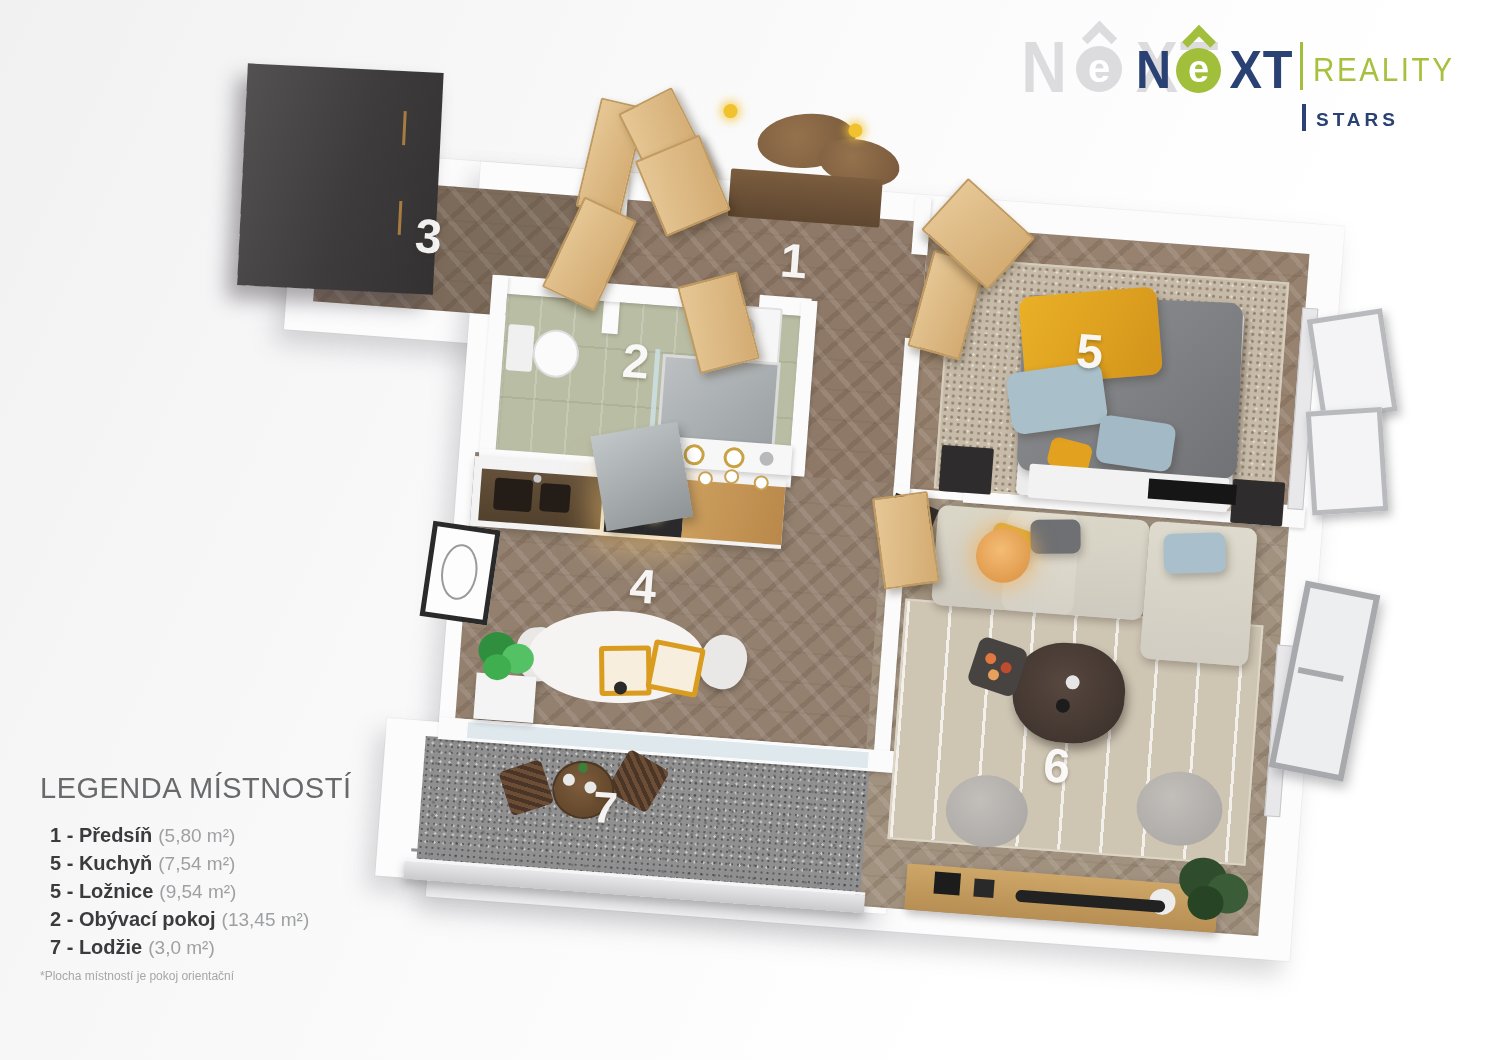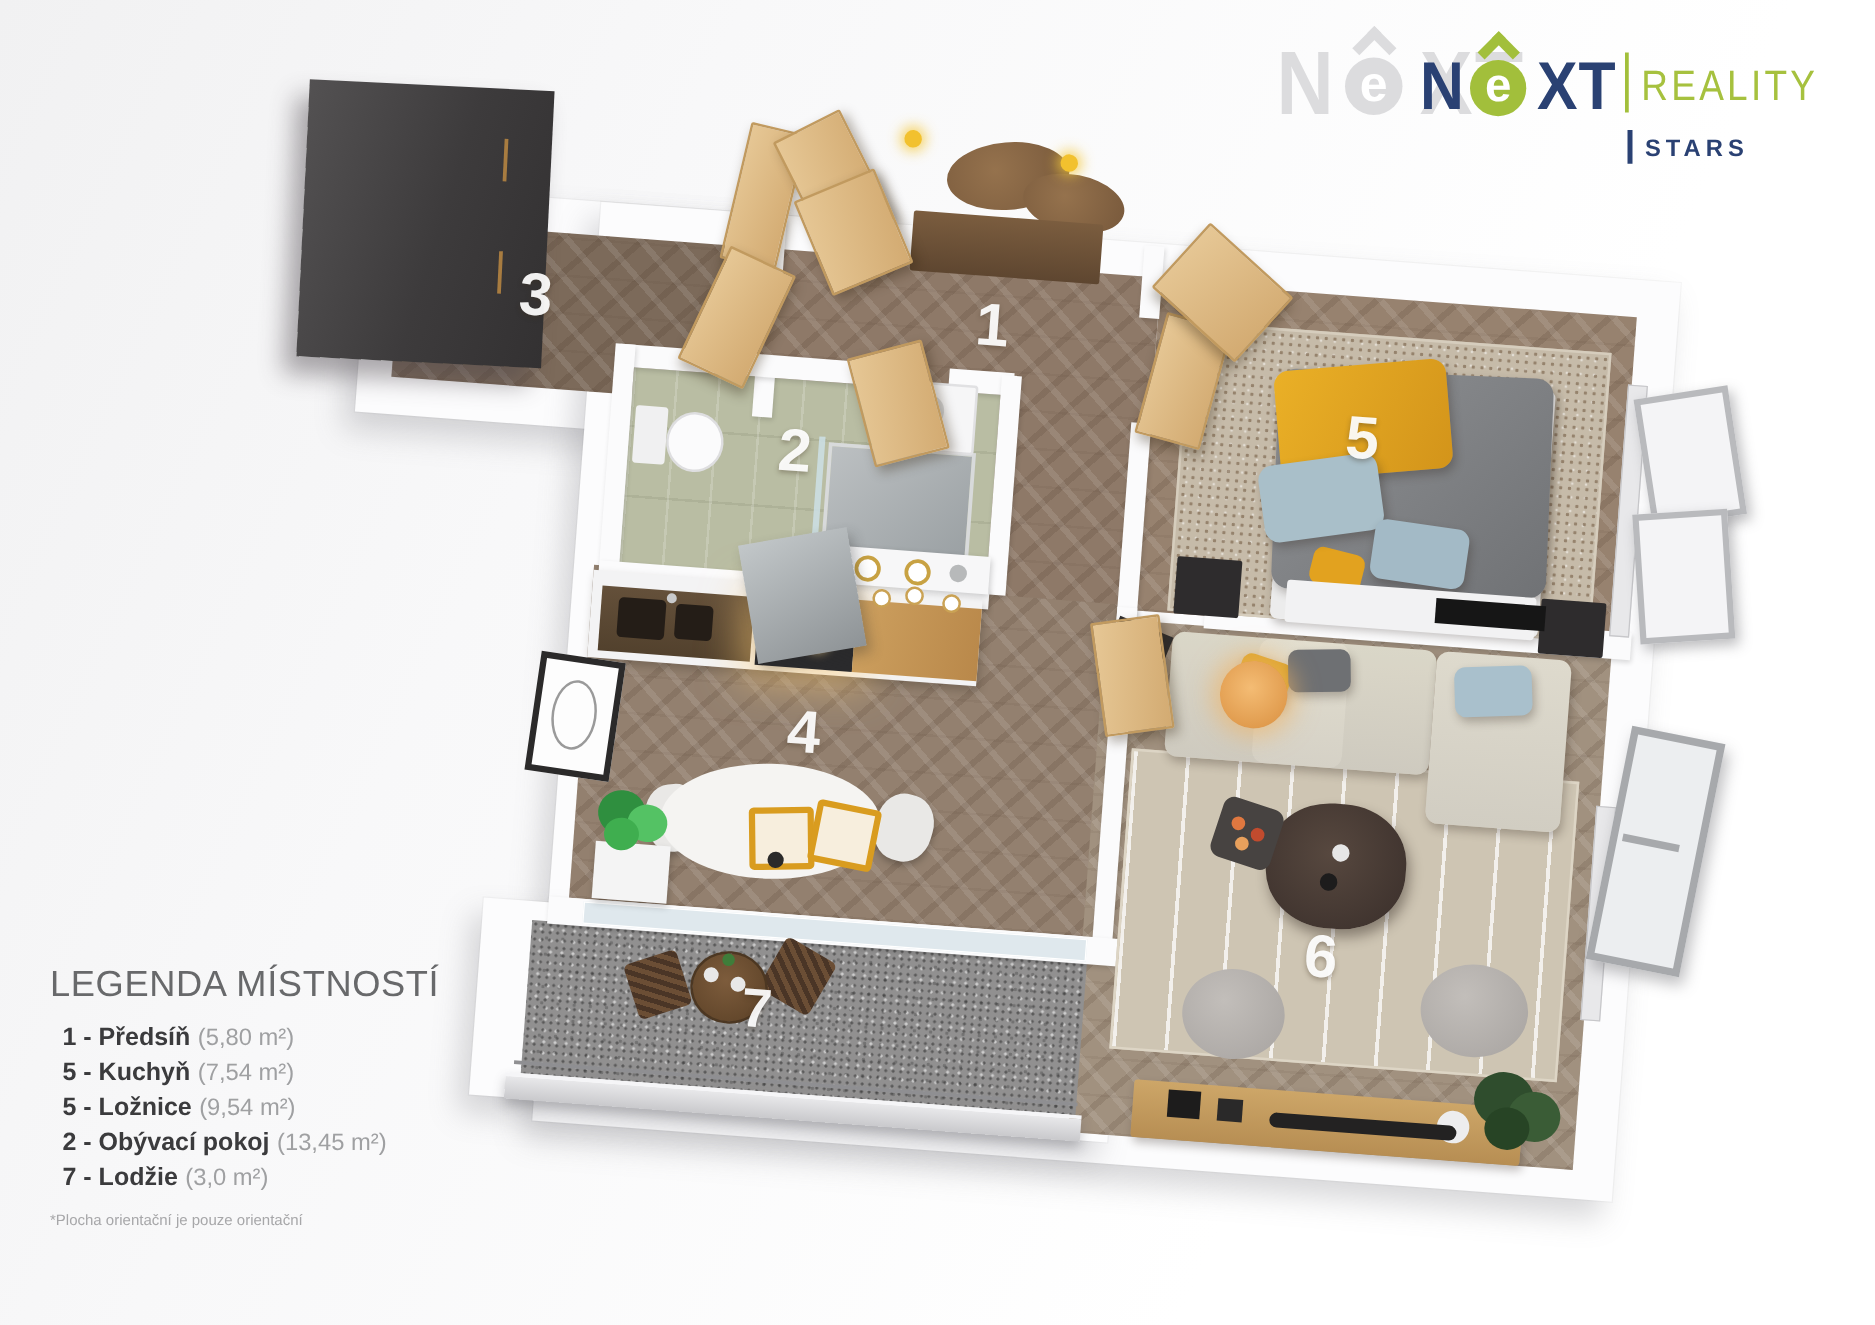--- a/index.html
+++ b/index.html
@@ -26,21 +26,21 @@
     border-left:8px solid #a2bf3b;border-top:8px solid #a2bf3b;transform:rotate(45deg);}
   #logo-sep{left:288px;top:30px;width:3px;height:48px;background:#a2bf3b;}
   #reality{left:301px;top:38px;font-size:34px;font-weight:400;letter-spacing:3px;color:#a6c13e;transform:scaleX(.87);transform-origin:left;}
   #stars-bar{left:290px;top:92px;width:4px;height:27px;background:#2a4173;}
   #stars{left:304px;top:97px;font-size:19px;font-weight:700;letter-spacing:4px;color:#2a4173;}
 
   
   #legend{left:40px;top:772px;width:340px;}
   #legend-title{font-size:29px;font-weight:400;color:#68696b;letter-spacing:.5px;}
   #legend-list{margin-top:14px;padding-left:10px;}
-  .legend-item{height:28px;line-height:22px;white-space:nowrap;}
+  .legend-item{height:28px;line-height:32px;white-space:nowrap;}
   .l-label{font-size:20px;font-weight:700;color:#3b3b3d;}
   .l-area{font-size:19px;font-weight:400;color:#9fa0a2;margin-left:6px;}
   #legend-footnote{margin-top:10px;font-size:12px;color:#a7a7a9;}
 
   
   #plan{left:280px;top:8px;width:1150px;height:920px;transform:rotate(4.3deg);transform-origin:0 0;}
 
   .slab{background:#fcfcfd;box-shadow:-8px 14px 24px rgba(110,110,120,.28),0 0 0 1px rgba(0,0,0,.03);}
   #slabA{left:28px;top:138px;width:345px;height:182px;}
   #slabB{left:212px;top:138px;width:866px;height:737px;}
@@ -420,16 +420,16 @@
       <div class="legend-item">
         <span class="l-label">5 - Ložnice</span><span class="l-area">(9,54 m²)</span>
       </div>
       <div class="legend-item">
         <span class="l-label">2 - Obývací pokoj</span><span class="l-area">(13,45 m²)</span>
       </div>
       <div class="legend-item">
         <span class="l-label">7 - Lodžie</span><span class="l-area">(3,0 m²)</span>
       </div>
     </div>
-    <div id="legend-footnote">*Plocha orientační je pouze orientační</div>
+    <div id="legend-footnote">*Plocha místností je pokoj orientační</div>
   </div>
 
 </div>
 
 </body></html>

